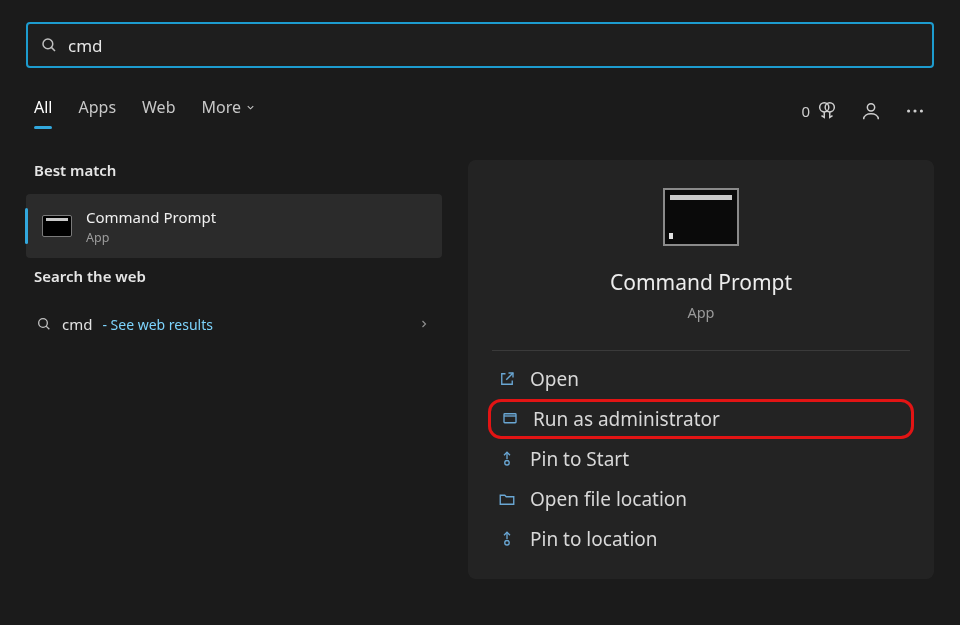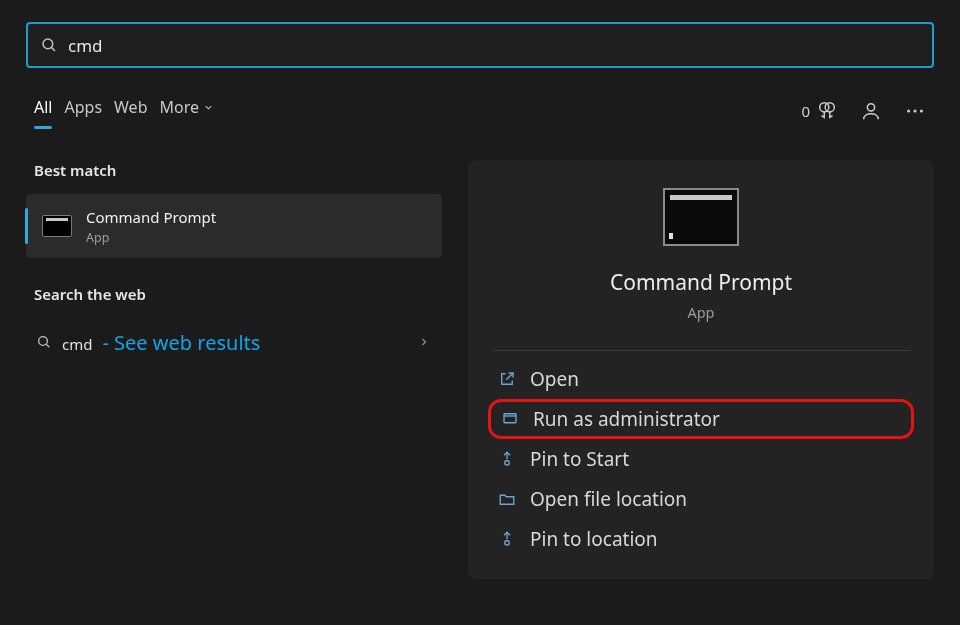--- a/index.html
+++ b/index.html
@@ -16,21 +16,21 @@
     padding: 0 12px;
   }
   .searchbox .sicon { width: 18px; height: 18px; color: #bfbfbf; margin-right: 10px; flex-shrink: 0; }
   .searchbox input {
     flex: 1; background: transparent; border: none; outline: none;
     color: #e6e6e6; font-size: 17px; caret-color: #e6e6e6;
   }
 
   
   .filterrow { display: flex; align-items: center; margin-top: 28px; padding: 0 8px; }
-  .tabs { display: flex; gap: 12px; }
+  .tabs { display: flex; gap: 26px; }
   .tab { font-size: 16px; color: #c8c8c8; cursor: pointer; display: flex; align-items: center; gap: 4px; padding-bottom: 8px; }
   .tab.active { color: #ffffff; position: relative; }
   .tab.active::after { content: ""; position: absolute; left: 0; right: 0; bottom: -3px; height: 3px; background: #32a8dd; border-radius: 2px; }
   .chev { display:inline-block; }
   .rightctrls { margin-left: auto; display: flex; align-items: center; gap: 22px; color: #cfcfcf; }
   .rewards { display:flex; align-items:center; gap:6px; font-size:15px; }
   .ctrl-ic { width:22px; height:22px; color:#cfcfcf; }
 
   
   .cols { display: flex; margin-top: 34px; }
@@ -43,29 +43,29 @@
     height: 64px; padding: 0 10px;
     background: #2b2b2b; border-radius: 4px;
     position: relative;
   }
   .bestmatch::before { content:""; position:absolute; left:-1px; top:14px; bottom:14px; width:3px; background:#32a8dd; border-radius:2px; }
   .bm-icon { width:30px; height:22px; margin:0 14px 0 6px; background:#000; border:1px solid #7a7a7a; border-radius:2px; position:relative; }
   .bm-icon::before { content:""; position:absolute; left:3px; right:3px; top:2px; height:3px; background:#c8c8c8; }
   .bm-txt .title { font-size:15px; color:#f0f0f0; }
   .bm-txt .sub { font-size:12.5px; color:#9d9d9d; margin-top:2px; }
 
-  .webh { margin-top: 26px; }
+  .webh { margin-top: 8px; }
   .webrow {
     display:flex; align-items:center; justify-content:space-between;
     height:48px; padding:0 12px 0 10px; border-radius:4px; cursor:pointer;
   }
   .webleft { display:flex; align-items:baseline; gap:10px; }
   .webleft .wicon { width:16px; height:16px; color:#bfbfbf; align-self:center; }
   .webq { font-size:15px; color:#e2e2e2; }
-  .webd { font-size:20px; color:#0ea5e9; }
+  .webd { font-size:14px; color:#7dd3fc; }
   .webarrow { color:#8e8e8e; font-size:14px; }
 
   
   .rightcol {
     margin-left: 26px; flex: 1;
     background: rgba(255,255,255,0.04);
     border-radius: 8px;
     padding: 28px 20px 20px 20px;
     position: relative;
   }

